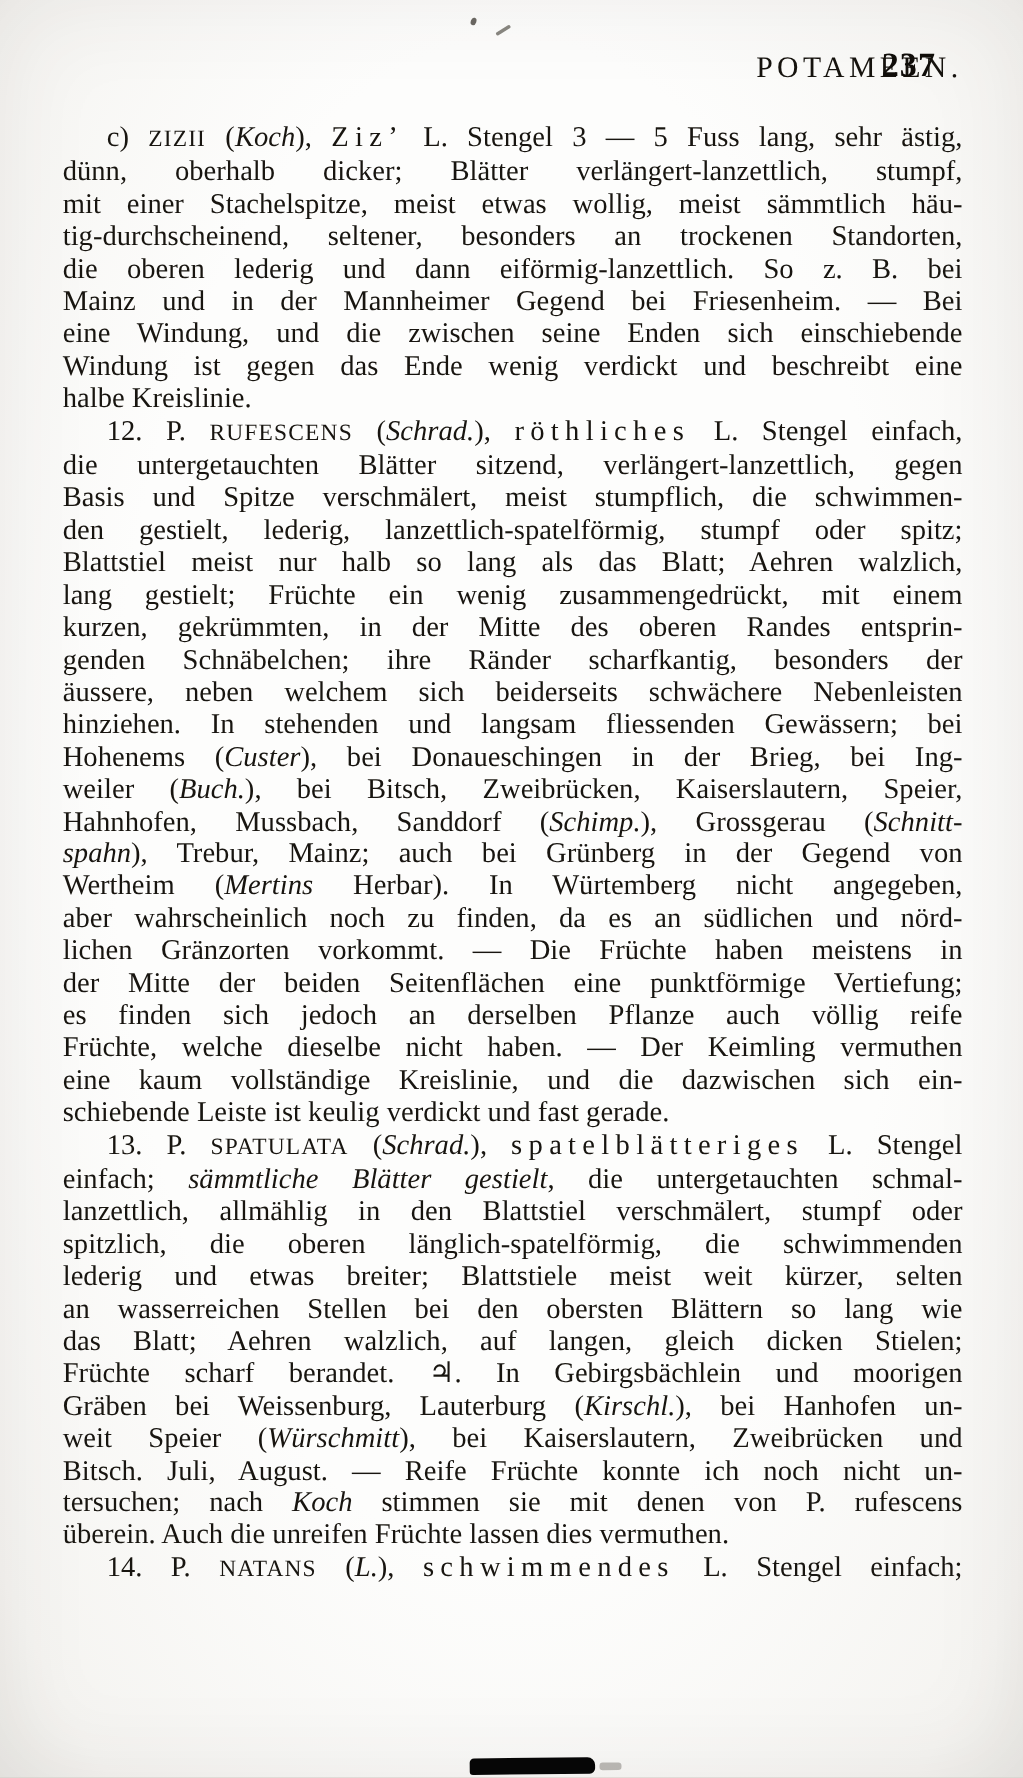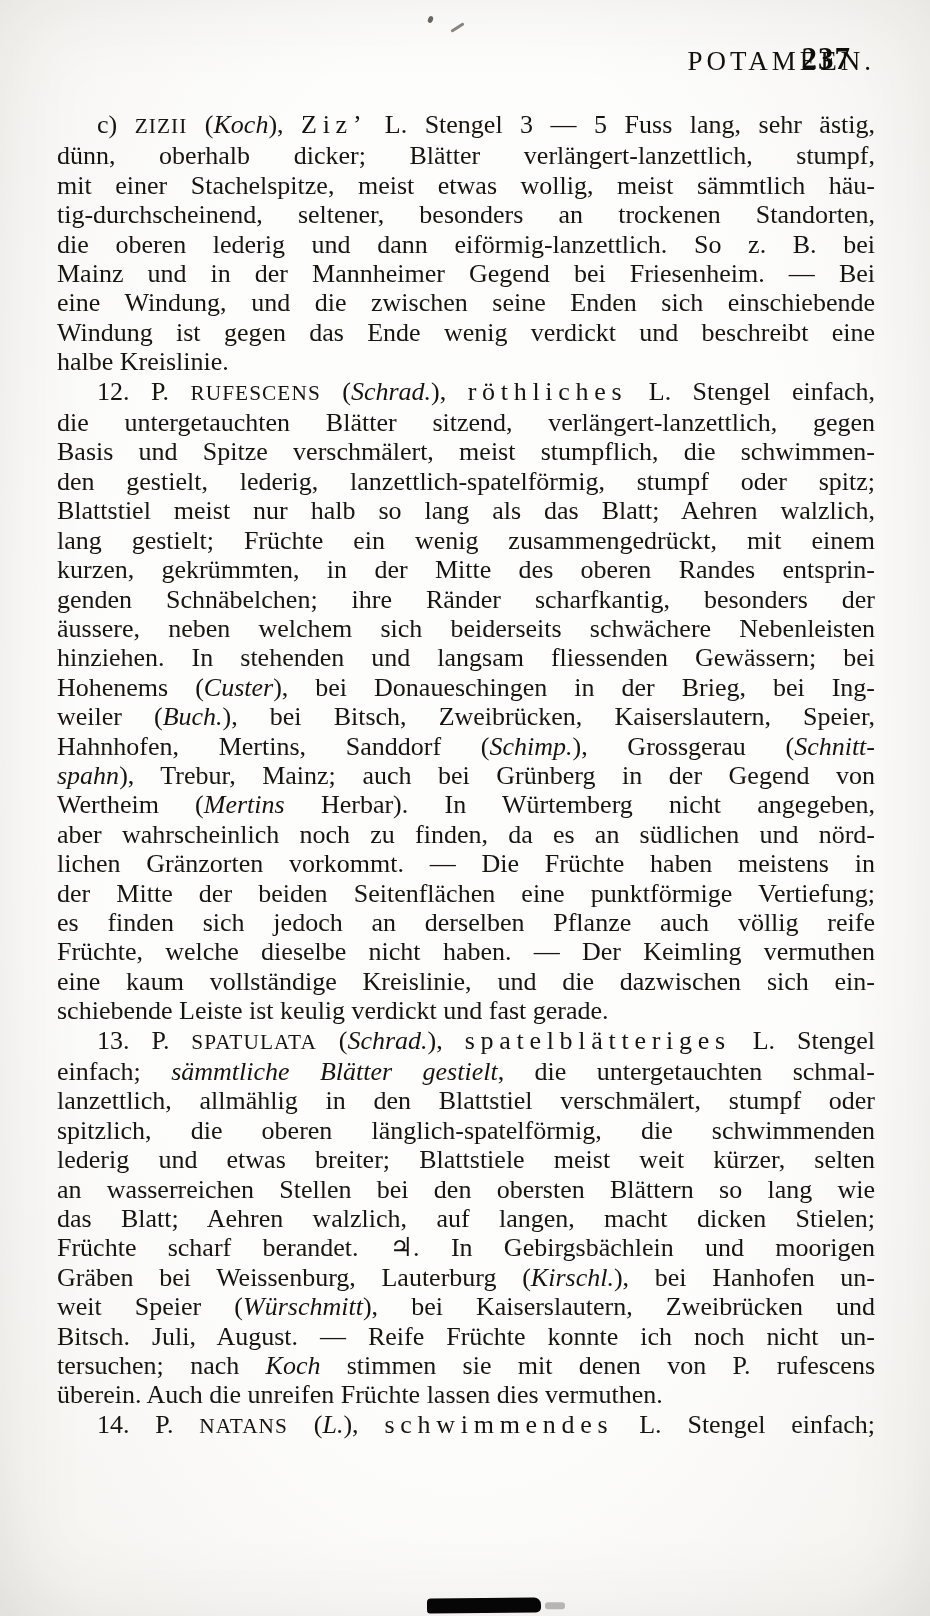--- a/index.html
+++ b/index.html
@@ -103,39 +103,39 @@
         <div class="line"><span class="seg">Basis und Spitze verschmälert, meist stumpflich, die schwimmen-</span></div>
         <div class="line"><span class="seg">den gestielt, lederig, lanzettlich-spatelförmig, stumpf oder spitz;</span></div>
         <div class="line"><span class="seg">Blattstiel meist nur halb so lang als das Blatt; Aehren walzlich,</span></div>
         <div class="line"><span class="seg">lang gestielt; Früchte ein wenig zusammengedrückt, mit einem</span></div>
         <div class="line"><span class="seg">kurzen, gekrümmten, in der Mitte des oberen Randes entsprin-</span></div>
         <div class="line"><span class="seg">genden Schnäbelchen; ihre Ränder scharfkantig, besonders der</span></div>
         <div class="line"><span class="seg">äussere, neben welchem sich beiderseits schwächere Nebenleisten</span></div>
         <div class="line"><span class="seg">hinziehen. In stehenden und langsam fliessenden Gewässern; bei</span></div>
         <div class="line"><span class="seg">Hohenems (</span><span class="seg i">Custer</span><span class="seg">), bei Donaueschingen in der Brieg, bei Ing-</span></div>
         <div class="line"><span class="seg">weiler (</span><span class="seg i">Buch.</span><span class="seg">), bei Bitsch, Zweibrücken, Kaiserslautern, Speier,</span></div>
-        <div class="line"><span class="seg">Hahnhofen, Mertins, Sanddorf (</span><span class="seg i">Schimp.</span><span class="seg">), Grossgerau (</span><span class="seg i">Schnitt-</span></div>
+        <div class="line"><span class="seg">Hahnhofen, Mussbach, Sanddorf (</span><span class="seg i">Schimp.</span><span class="seg">), Grossgerau (</span><span class="seg i">Schnitt-</span></div>
         <div class="line"><span class="seg i">spahn</span><span class="seg">), Trebur, Mainz; auch bei Grünberg in der Gegend von</span></div>
         <div class="line"><span class="seg">Wertheim (</span><span class="seg i">Mertins</span><span class="seg"> Herbar). In Würtemberg nicht angegeben,</span></div>
         <div class="line"><span class="seg">aber wahrscheinlich noch zu finden, da es an südlichen und nörd-</span></div>
         <div class="line"><span class="seg">lichen Gränzorten vorkommt. — Die Früchte haben meistens in</span></div>
         <div class="line"><span class="seg">der Mitte der beiden Seitenflächen eine punktförmige Vertiefung;</span></div>
         <div class="line"><span class="seg">es finden sich jedoch an derselben Pflanze auch völlig reife</span></div>
         <div class="line"><span class="seg">Früchte, welche dieselbe nicht haben. — Der Keimling vermuthen</span></div>
         <div class="line"><span class="seg">eine kaum vollständige Kreislinie, und die dazwischen sich ein-</span></div>
         <div class="line endline"><span class="seg">schiebende Leiste ist keulig verdickt und fast gerade.</span></div>
       </div>
       <div class="para">
         <div class="line indent"><span class="seg">13. P. </span><span class="seg sc">SPATULATA</span><span class="seg"> (</span><span class="seg i">Schrad.</span><span class="seg">), </span><span class="seg sp">spatelblätteriges</span><span class="seg"> L. Stengel</span></div>
         <div class="line"><span class="seg">einfach; </span><span class="seg i">sämmtliche Blätter gestielt</span><span class="seg">, die untergetauchten schmal-</span></div>
         <div class="line"><span class="seg">lanzettlich, allmählig in den Blattstiel verschmälert, stumpf oder</span></div>
         <div class="line"><span class="seg">spitzlich, die oberen länglich-spatelförmig, die schwimmenden</span></div>
         <div class="line"><span class="seg">lederig und etwas breiter; Blattstiele meist weit kürzer, selten</span></div>
         <div class="line"><span class="seg">an wasserreichen Stellen bei den obersten Blättern so lang wie</span></div>
-        <div class="line"><span class="seg">das Blatt; Aehren walzlich, auf langen, macht dicken Stielen;</span></div>
+        <div class="line"><span class="seg">das Blatt; Aehren walzlich, auf langen, gleich dicken Stielen;</span></div>
         <div class="line"><span class="seg">Früchte scharf berandet. ♃. In Gebirgsbächlein und moorigen</span></div>
         <div class="line"><span class="seg">Gräben bei Weissenburg, Lauterburg (</span><span class="seg i">Kirschl.</span><span class="seg">), bei Hanhofen un-</span></div>
         <div class="line"><span class="seg">weit Speier (</span><span class="seg i">Würschmitt</span><span class="seg">), bei Kaiserslautern, Zweibrücken und</span></div>
         <div class="line"><span class="seg">Bitsch. Juli, August. — Reife Früchte konnte ich noch nicht un-</span></div>
         <div class="line"><span class="seg">tersuchen; nach </span><span class="seg i">Koch</span><span class="seg"> stimmen sie mit denen von P. rufescens</span></div>
         <div class="line endline"><span class="seg">überein. Auch die unreifen Früchte lassen dies vermuthen.</span></div>
       </div>
       <div class="para">
         <div class="line indent"><span class="seg">14. P. </span><span class="seg sc">NATANS</span><span class="seg"> (</span><span class="seg i">L.</span><span class="seg">), </span><span class="seg sp">schwimmendes</span><span class="seg"> L. Stengel einfach;</span></div>
       </div>

